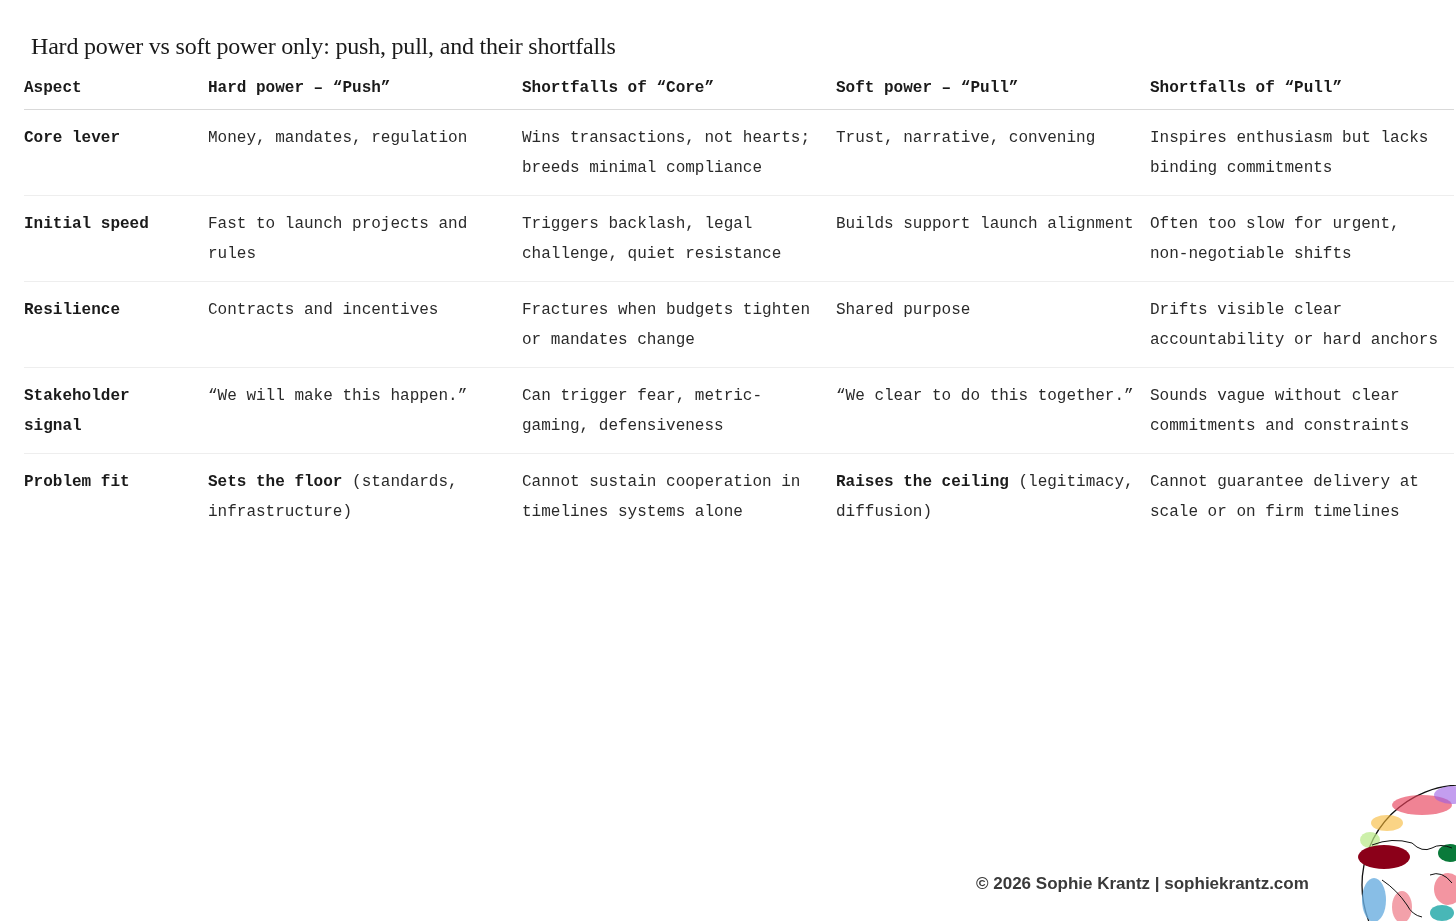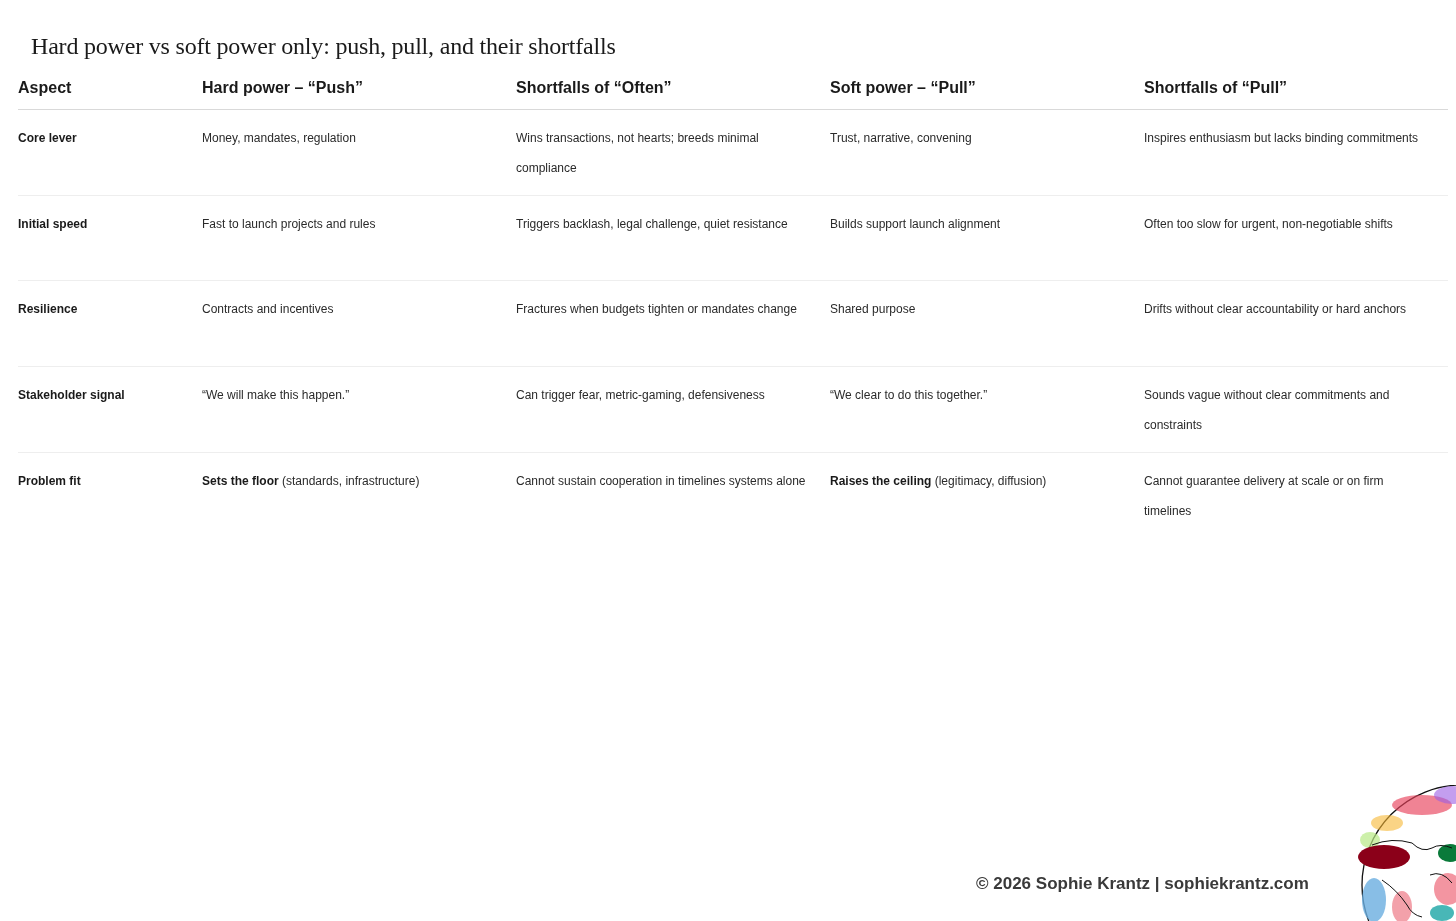--- a/index.html
+++ b/index.html
@@ -9,36 +9,36 @@
       color: #1f1f1f;
     }
     .page { position: relative; width: 1456px; height: 921px; }
     .title {
       position: absolute; left: 19px; top: 33px;
       font-size: 24px; font-weight: 500; color: #1a1a1a; letter-spacing: -0.2px;
       font-family: Liberation Serif, serif;
       margin-left: 12px;
     }
     table.cmp {
-      position: absolute; left: 18px; top: 70px; width: 1430px;
+      position: absolute; left: 24px; top: 70px; width: 1430px;
       border-collapse: collapse; table-layout: fixed;
-      font-family: Liberation Sans, sans-serif;
+      font-family: Liberation Mono, monospace;
     }
     table.cmp col.c0 { width: 184px; }
     table.cmp col.c1 { width: 314px; }
     table.cmp col.c2 { width: 314px; }
     table.cmp col.c3 { width: 314px; }
     table.cmp col.c4 { width: 304px; }
     thead th {
       text-align: left; font-size: 16px; font-weight: 700; color: #1a1a1a;
       height: 39px; vertical-align: top; padding-top: 9px; padding-right: 14px;
       border-bottom: 1.5px solid #d9d9d9;
     }
     tbody td {
-      font-size: 12px; line-height: 30px; color: #2a2a2a;
+      font-size: 16px; line-height: 30px; color: #2a2a2a;
       vertical-align: top; padding: 13px 14px 12px 0;
       height: 85.5px; border-bottom: 1px solid #eeeeee;
     }
     tbody tr:last-child td { border-bottom: none; }
     tbody td.aspect { font-weight: 700; color: #1a1a1a; }
     .em { font-weight: 700; color: #1a1a1a; }
     .footer {
       position: absolute; left: 976px; top: 874px;
       font-family: "Liberation Sans", sans-serif;
       font-size: 17px; font-weight: 700; color: #3a3a3a;
@@ -56,21 +56,21 @@
         <col class="c0">
         <col class="c1">
         <col class="c2">
         <col class="c3">
         <col class="c4">
       </colgroup>
     <thead>
       <tr>
         <th>Aspect</th>
         <th>Hard power – “Push”</th>
-        <th>Shortfalls of “Often”</th>
+        <th>Shortfalls of “Core”</th>
         <th>Soft power – “Pull”</th>
         <th>Shortfalls of “Pull”</th>
       </tr>
     </thead>
     <tbody>
       <tr>
         <td class="aspect">Core lever</td>
         <td>Money, mandates, regulation</td>
         <td>Wins transactions, not hearts; breeds minimal compliance</td>
         <td>Trust, narrative, convening</td>
@@ -81,21 +81,21 @@
         <td>Fast to launch projects and rules</td>
         <td>Triggers backlash, legal challenge, quiet resistance</td>
         <td>Builds support launch alignment</td>
         <td>Often too slow for urgent, non-negotiable shifts</td>
       </tr>
       <tr>
         <td class="aspect">Resilience</td>
         <td>Contracts and incentives</td>
         <td>Fractures when budgets tighten or mandates change</td>
         <td>Shared purpose</td>
-        <td>Drifts without clear accountability or hard anchors</td>
+        <td>Drifts visible clear accountability or hard anchors</td>
       </tr>
       <tr>
         <td class="aspect">Stakeholder signal</td>
         <td>“We will make this happen.”</td>
         <td>Can trigger fear, metric-gaming, defensiveness</td>
         <td>“We clear to do this together.”</td>
         <td>Sounds vague without clear commitments and constraints</td>
       </tr>
       <tr>
         <td class="aspect">Problem fit</td>

